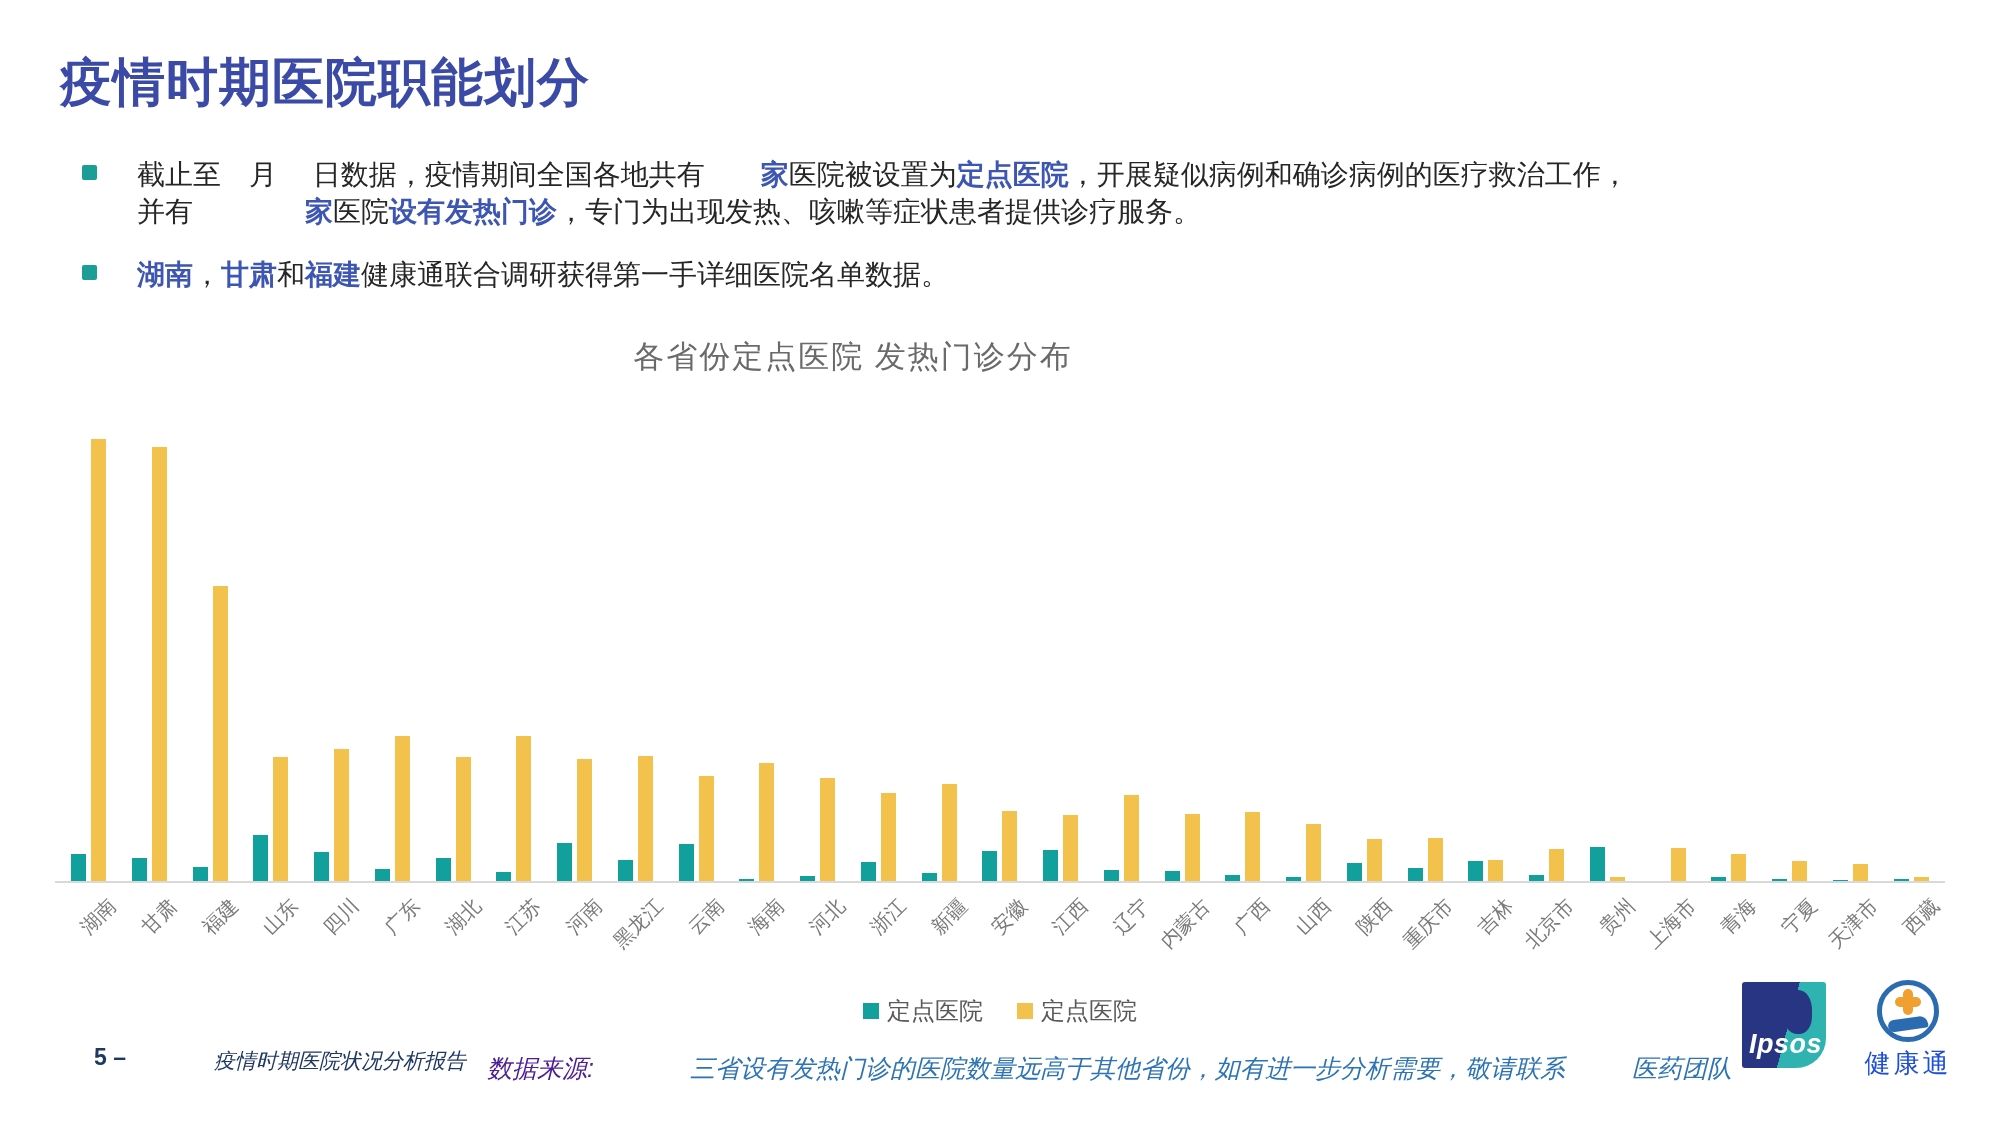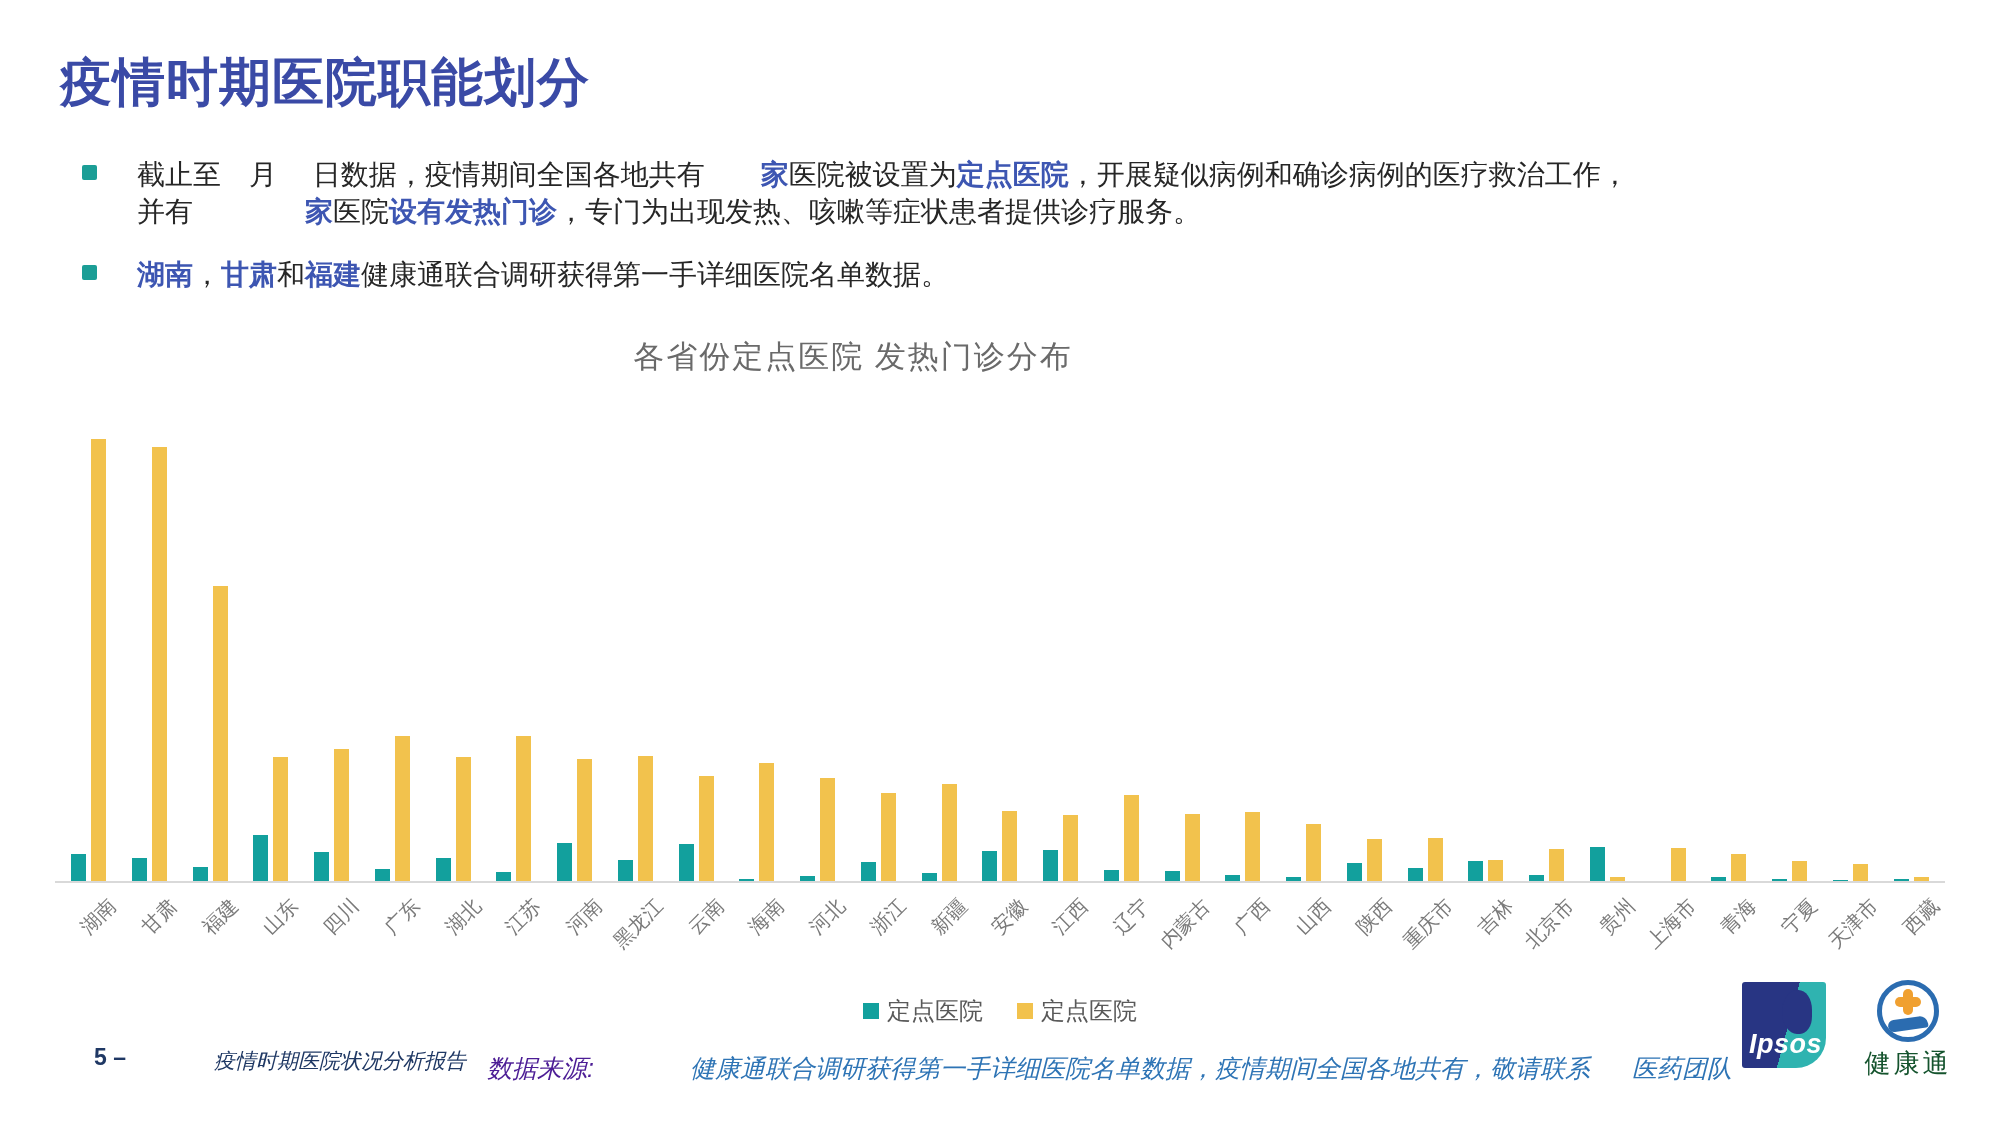--- a/index.html
+++ b/index.html
@@ -76,21 +76,21 @@
   .jkt-circle{
     width:52px;height:52px;border:5px solid #2B6CB0;border-radius:50%;
     margin:0 auto;position:relative;background:#fff;
   }
   .jkt-cross-v{position:absolute;left:21px;top:4px;width:10px;height:26px;background:#F0A030;border-radius:5px;}
   .jkt-cross-h{position:absolute;left:13px;top:12px;width:26px;height:10px;background:#F0A030;border-radius:5px;}
   .jkt-hand{
     position:absolute;left:6px;bottom:7px;width:40px;height:12px;background:#2B6CB0;
     border-radius:10px 14px 4px 10px;transform:rotate(-8deg);
   }
-  .jkt-word{margin-top:4px;font-size:26px;color:#14532d;letter-spacing:3px;}
+  .jkt-word{margin-top:4px;font-size:26px;color:#1d4ed8;letter-spacing:3px;}
 </style>
 </head>
 <body>
 
 <h1 class="slide-title">疫情时期医院职能划分</h1>
 
 <div class="bullets">
   <div class="bullet">
     <span class="marker"></span>
     <span class="btext"><span>截止至　月　 日数据，疫情期间全国各地共有　　</span><span class="hl">家</span><span>医院被设置为</span><span class="hl">定点医院</span><span>，开展疑似病例和确诊病例的医疗救治工作，
@@ -331,21 +331,21 @@
   </div>
   <div class="legend-item">
     <span class="legend-swatch sw-yellow"></span>
     <span class="legend-label">定点医院</span>
   </div>
 </div>
 
 <div class="page-num">5 –</div>
 <div class="report-title">疫情时期医院状况分析报告</div>
 <div class="src-label">数据来源:</div>
-<div class="src-text">健康通联合调研获得第一手详细医院名单数据，疫情期间全国各地共有，敬请联系</div>
+<div class="src-text">三省设有发热门诊的医院数量远高于其他省份，如有进一步分析需要，敬请联系</div>
 <div class="team">医药团队</div>
 
 <div class="ipsos-logo">
   <span class="ipsos-face"></span>
   <span class="ipsos-word">Ipsos</span>
 </div>
 
 <div class="jkt-logo">
   <div class="jkt-circle">
     <span class="jkt-cross-v"></span>

